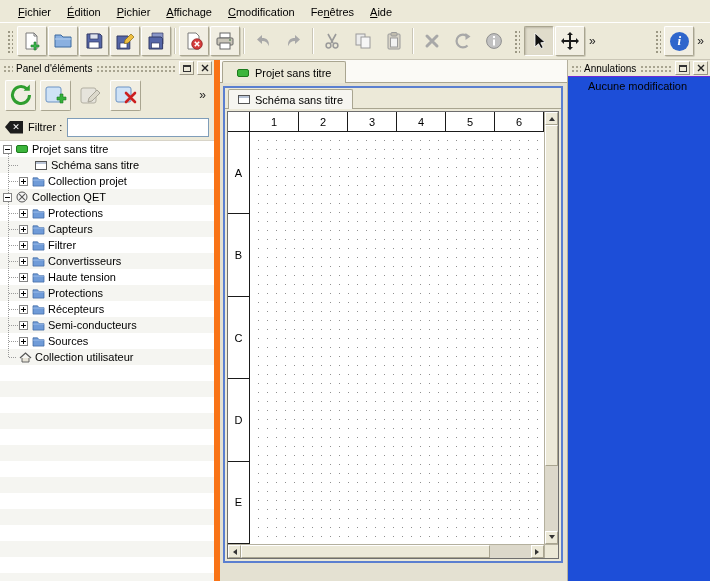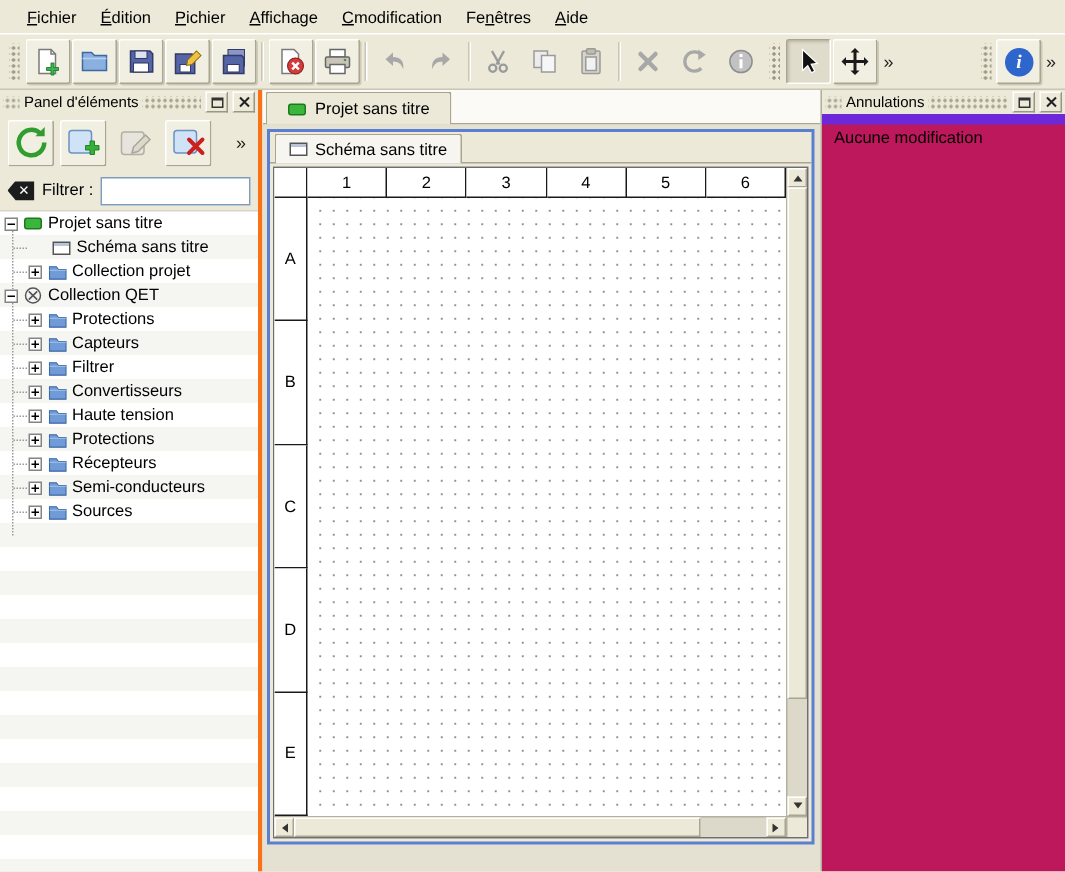--- a/index.html
+++ b/index.html
@@ -25,22 +25,22 @@
   .tb-btn svg{display:block}
   .chev{font-size:12px;color:#222;padding:0 3px;flex:none;cursor:default}
   .about-badge{width:19px;height:19px;border-radius:50%;background:#2f66cc;color:#fff;
                font-family:"Liberation Serif",serif;font-weight:bold;font-size:13px;font-style:italic;
                display:flex;align-items:center;justify-content:center}
   .tb-right{margin-left:auto;display:flex;align-items:center}
 
   
   .main{flex:1;display:flex;min-height:0}
   .dock{display:flex;flex-direction:column;background:#ece9d8;min-height:0}
-  .dock.left{width:175px;border-right:3px solid #f97316}
-  .dock.right{width:163px;border-left:1px solid #b4b09e}
+  .dock.left{width:220px;border-right:6px solid #f97316}
+  .dock.right{width:143px;border-left:1px solid #b4b09e}
   .dock-title{height:16px;flex:none;display:flex;align-items:center;gap:3px;padding:1px 2px;font-size:10px;white-space:nowrap}
   .grip-h{height:9px;background-image:radial-gradient(circle,#a8a490 1px,transparent 1.2px);background-size:4px 4px;background-position:1px 1px}
   .grip-lead{width:11px;flex:none}
   .grip-fill{flex:1}
   .dock-btn{width:15px;height:14px;flex:none;display:flex;align-items:center;justify-content:center;
             background:#ece9d8;border:1px solid;border-color:#fff #9a9684 #9a9684 #fff}
   .float-glyph{width:8px;height:7px;border:1px solid #333;border-top-width:2px}
 
   
   .panel-tools{height:38px;flex:none;display:flex;align-items:center;gap:4px;padding:2px 5px}
@@ -102,21 +102,21 @@
   .v-thumb{position:absolute;left:0;right:0;top:0;height:84%;background:#ece9d8;border:1px solid;border-color:#fff #a9a590 #a9a590 #fff}
   .h-thumb{position:absolute;top:0;bottom:0;left:0;width:86%;background:#ece9d8;border:1px solid;border-color:#fff #a9a590 #a9a590 #fff}
   .sc-corner{background:#ece9d8;border-left:1px solid #b4b09e;border-top:1px solid #b4b09e}
   .arr{width:0;height:0;border:3px solid transparent}
   .arr.up{border-bottom:4px solid #333;margin-top:-2px}
   .arr.down{border-top:4px solid #333;margin-bottom:-2px}
   .arr.left{border-right:4px solid #333;margin-left:-2px}
   .arr.right{border-left:4px solid #333;margin-right:-2px}
 
   
-  .undo-area{flex:1;background:#be185d;border-top:7px solid #6d28d9;padding:3px 8px;overflow:hidden}
+  .undo-area{flex:1;background:#1d4ed8;border-top:1px solid #6d28d9;padding:3px 20px;overflow:hidden}
 </style>
 </head>
 <body>
 
 <div class="app">
 
   <div class="menubar">
     <div class="menu-item">
         <span><span></span><u>F</u><span>ichier</span></span>
       </div>
@@ -447,20 +447,30 @@
         <div class="trow l1">
           <span class="exp plus"></span>
           <span class="ticon">
               <svg width="13" height="11" viewBox="0 0 14 12">
                 <path d="M1 2h5l1.5 2H13v7H1z" fill="#6f9bd8" stroke="#3c66a0" stroke-width=".8"></path>
                 <path d="M1 4.5h12" stroke="#a4c4ec" stroke-width=".8"></path>
               </svg>
             </span>
           <span>Sources</span>
         </div>
+        <div class="trow l0 stub">
+          <span class="spacer"></span>
+          <span class="ticon">
+              <svg width="13" height="11" viewBox="0 0 13 11">
+                <path d="M1 6L6.5 1 12 6" fill="none" stroke="#555" stroke-width="1.2"></path>
+                <path d="M3 6v4h7V6" fill="#e8e4d8" stroke="#555" stroke-width=".9"></path>
+              </svg>
+            </span>
+          <span>Collection utilisateur</span>
+        </div>
       </div>
     </div>
 
     <div class="workspace">
       <div class="proj-tabbar">
         <div class="proj-tab">
           <span class="proj-glyph"></span>
           <span>Projet sans titre</span>
         </div>
       </div>

